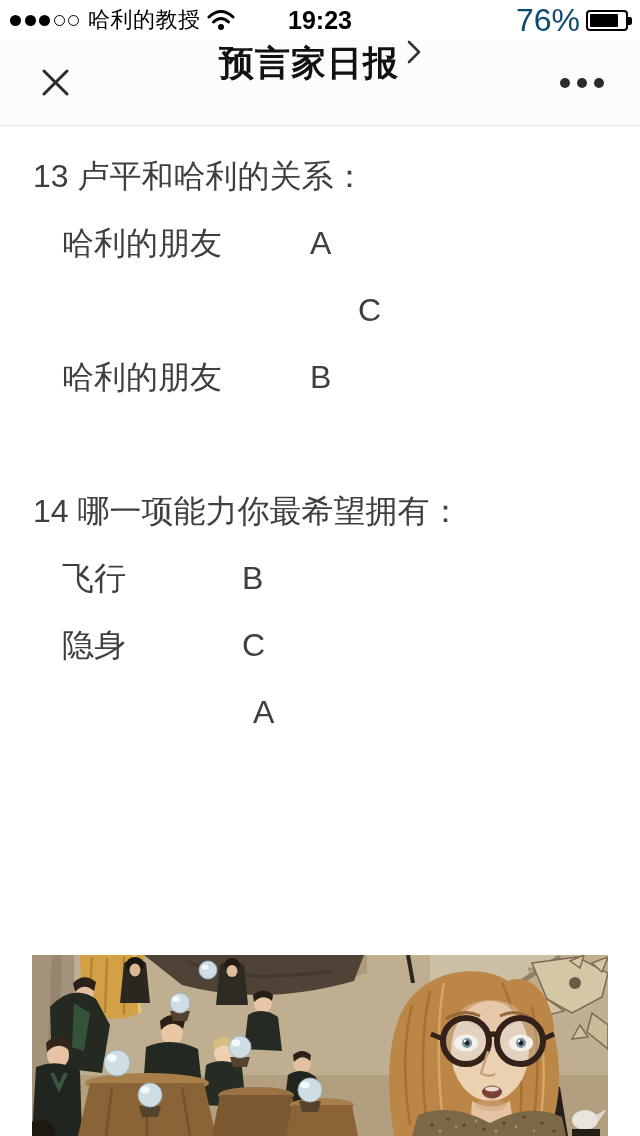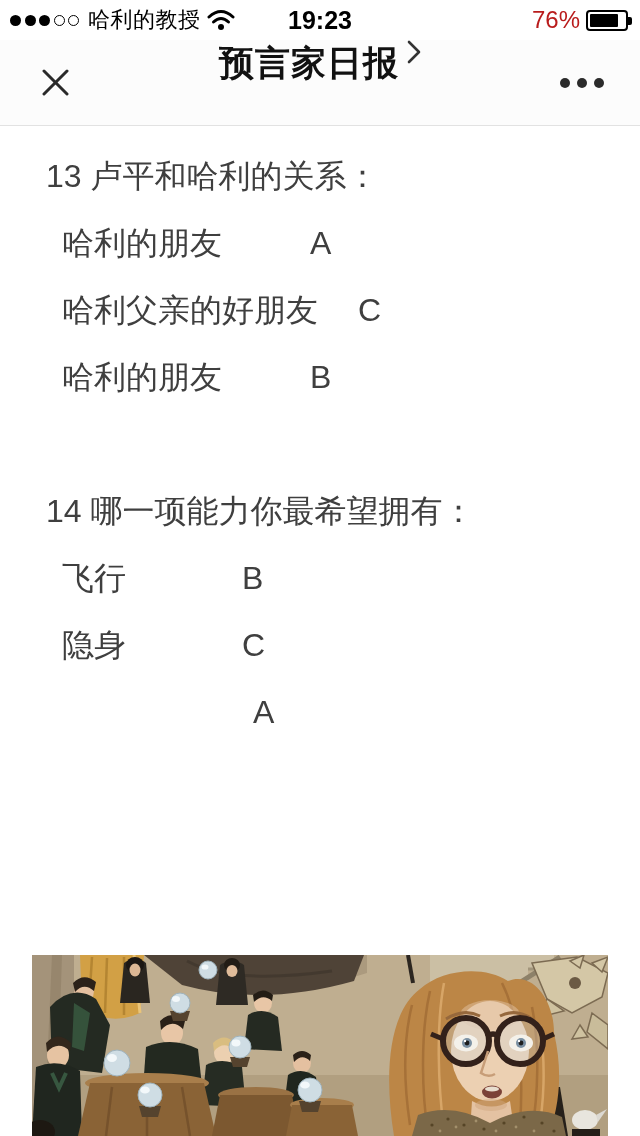--- a/index.html
+++ b/index.html
@@ -11,40 +11,40 @@
   .status-bar { position:relative; height:40px; background:#fff; color:#000; }
   .sb-left { position:absolute; left:10px; top:0; height:40px; display:flex; align-items:center; gap:6px; }
   .sig { display:flex; align-items:center; gap:3.5px; margin-right:3px; }
   .sig i { width:11px; height:11px; border-radius:50%; display:block; }
   .sig i.f { background:#000; }
   .sig i.e { background:transparent; border:1.5px solid #000; }
   .carrier { font-size:22px; color:#000; letter-spacing:0.5px; }
   .sb-time { position:absolute; left:0; right:0; top:0; height:40px; display:flex;
     align-items:center; justify-content:center; font-size:25px; font-weight:600; color:#000; }
   .sb-right { position:absolute; right:12px; top:0; height:40px; display:flex; align-items:center; gap:6px; }
-  .batt-pct { font-size:24px; color:#b91c1c; }
+  .batt-pct { font-size:32px; color:#0c4a6e; }
   .batt { position:relative; width:42px; height:21px; border:2px solid #000; border-radius:4px; }
   .batt .fill { position:absolute; left:2px; top:2px; bottom:2px; width:74%; background:#000; border-radius:1px; }
   .batt .nub { position:absolute; right:-6px; top:5px; width:4px; height:8px; background:#000; border-radius:0 2px 2px 0; }
 
   
   .nav { position:relative; height:86px; background:#fcfcfc; border-bottom:1px solid #e2e2e2; }
   .close-btn { position:absolute; left:30px; top:16px; width:50px; height:52px; background:none; border:none;
     display:flex; align-items:center; justify-content:center; cursor:pointer; }
   .title-wrap { position:absolute; left:0; right:0; top:0; height:86px; display:flex;
     justify-content:center; gap:8px; cursor:pointer; }
   .title { font-size:35px; font-weight:600; color:#111; letter-spacing:1px; }
   .more-btn { position:absolute; right:28px; top:26px; width:60px; height:34px; background:none; border:none;
     display:flex; align-items:center; justify-content:center; gap:7px; cursor:pointer; }
   .more-btn i { width:10px; height:10px; border-radius:50%; background:#2b2b2b; display:block; }
 
   
   .content { margin-top:17px; color:#3f3f3f; }
   .ln { position:relative; height:67px; line-height:67px; font-size:32px; white-space:nowrap; }
-  .ln.q   { padding-left:46px; }
+  .ln.q   { padding-left:33px; }
   .ln.opt { padding-left:62px; }
   .ans { position:absolute; top:0; line-height:67px; }
   .blank { height:67px; }
 
   .article-image { margin:209px 0 0 32px; width:576px; height:181px; overflow:hidden; cursor:pointer; }
   .article-image svg { display:block; }
 </style>
 </head>
 <body>
 
@@ -99,21 +99,20 @@
   </div>
 
   <main class="content">
     <p class="ln q">13 卢平和哈利的关系：</p>
 
     <p class="ln opt">
       <span>哈利的朋友</span>
       <span class="ans" style="left:310px">A</span>
     </p>
     <p class="ln opt">
-      <span>哈利父亲的好朋友</span>
       <span class="ans" style="left:358px">C</span>
     </p>
     <p class="ln opt">
       <span>哈利的朋友</span>
       <span class="ans" style="left:310px">B</span>
     </p>
 
     <p class="ln blank"></p>
 
     <p class="ln q">14 哪一项能力你最希望拥有：</p>

